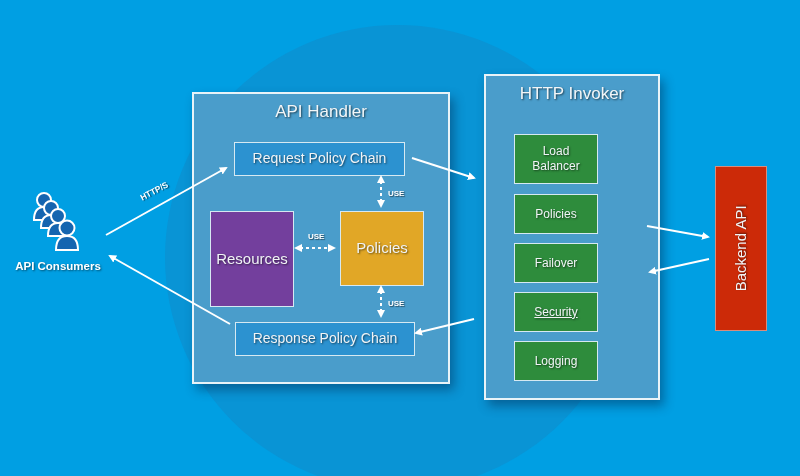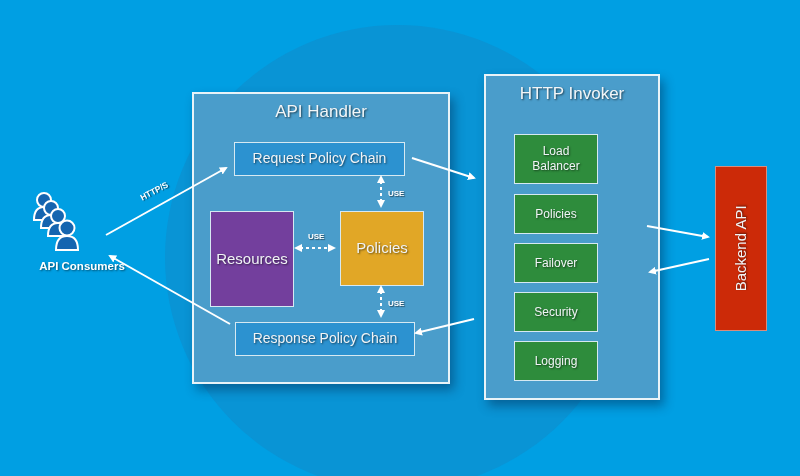--- a/index.html
+++ b/index.html
@@ -55,21 +55,20 @@
   .backend span {
     transform: rotate(-90deg);
     white-space: nowrap;
     font-size: 15px;
     display: inline-block;
   }
   .consumer-label {
     position: absolute; left: 8px; top: 260px; width: 100px;
     text-align: center; color: #ffffff; font-weight: bold; font-size: 11.5px;
     text-shadow: 1px 1px 2px rgba(0,0,0,0.5);
-    margin-left: 24px;
   }
   .small-label {
     position: absolute; color: #fff; font-weight: bold; font-size: 8px;
     text-shadow: 1px 1px 1px rgba(0,0,0,0.5);
   }
   .http-label {
     position: absolute; left: 139px; top: 186px;
     color: #fff; font-weight: bold; font-size: 8.5px;
     transform: rotate(-28deg);
     text-shadow: 1px 1px 1px rgba(0,0,0,0.5);
@@ -116,21 +115,21 @@
 <div class="small-label" style="left:308px; top:232px;">USE</div>
 <div class="small-label" style="left:388px; top:299px;">USE</div>
 
 <div class="panel" id="http-invoker">
   <div class="panel-title" style="top:8px;">HTTP Invoker</div>
 </div>
 <div class="box green" style="left:514px; top:134px; width:84px; height:50px; white-space:pre-line;">Load
 Balancer</div>
 <div class="box green" style="left:514px; top:194px; width:84px; height:40px;">Policies</div>
 <div class="box green" style="left:514px; top:243px; width:84px; height:40px;text-align:right;">Failover</div>
-<div class="box green" style="left:514px; top:292px; width:84px; height:40px;">Security</div>
+<div class="box green" style="left:514px; top:292px; width:84px; height:40px;text-decoration:underline;">Security</div>
 <div class="box green" style="left:514px; top:341px; width:84px; height:40px;">Logging</div>
 
 <div class="box backend">
   <span>Backend  API</span>
 </div>
 
 <svg class="overlay" width="800" height="476">
   <defs>
     <marker id="ah" markerWidth="8" markerHeight="8" refX="6" refY="4" orient="auto" markerUnits="userSpaceOnUse">
       <path d="M0,0 L8,4 L0,8 Z" fill="#ffffff"></path>

